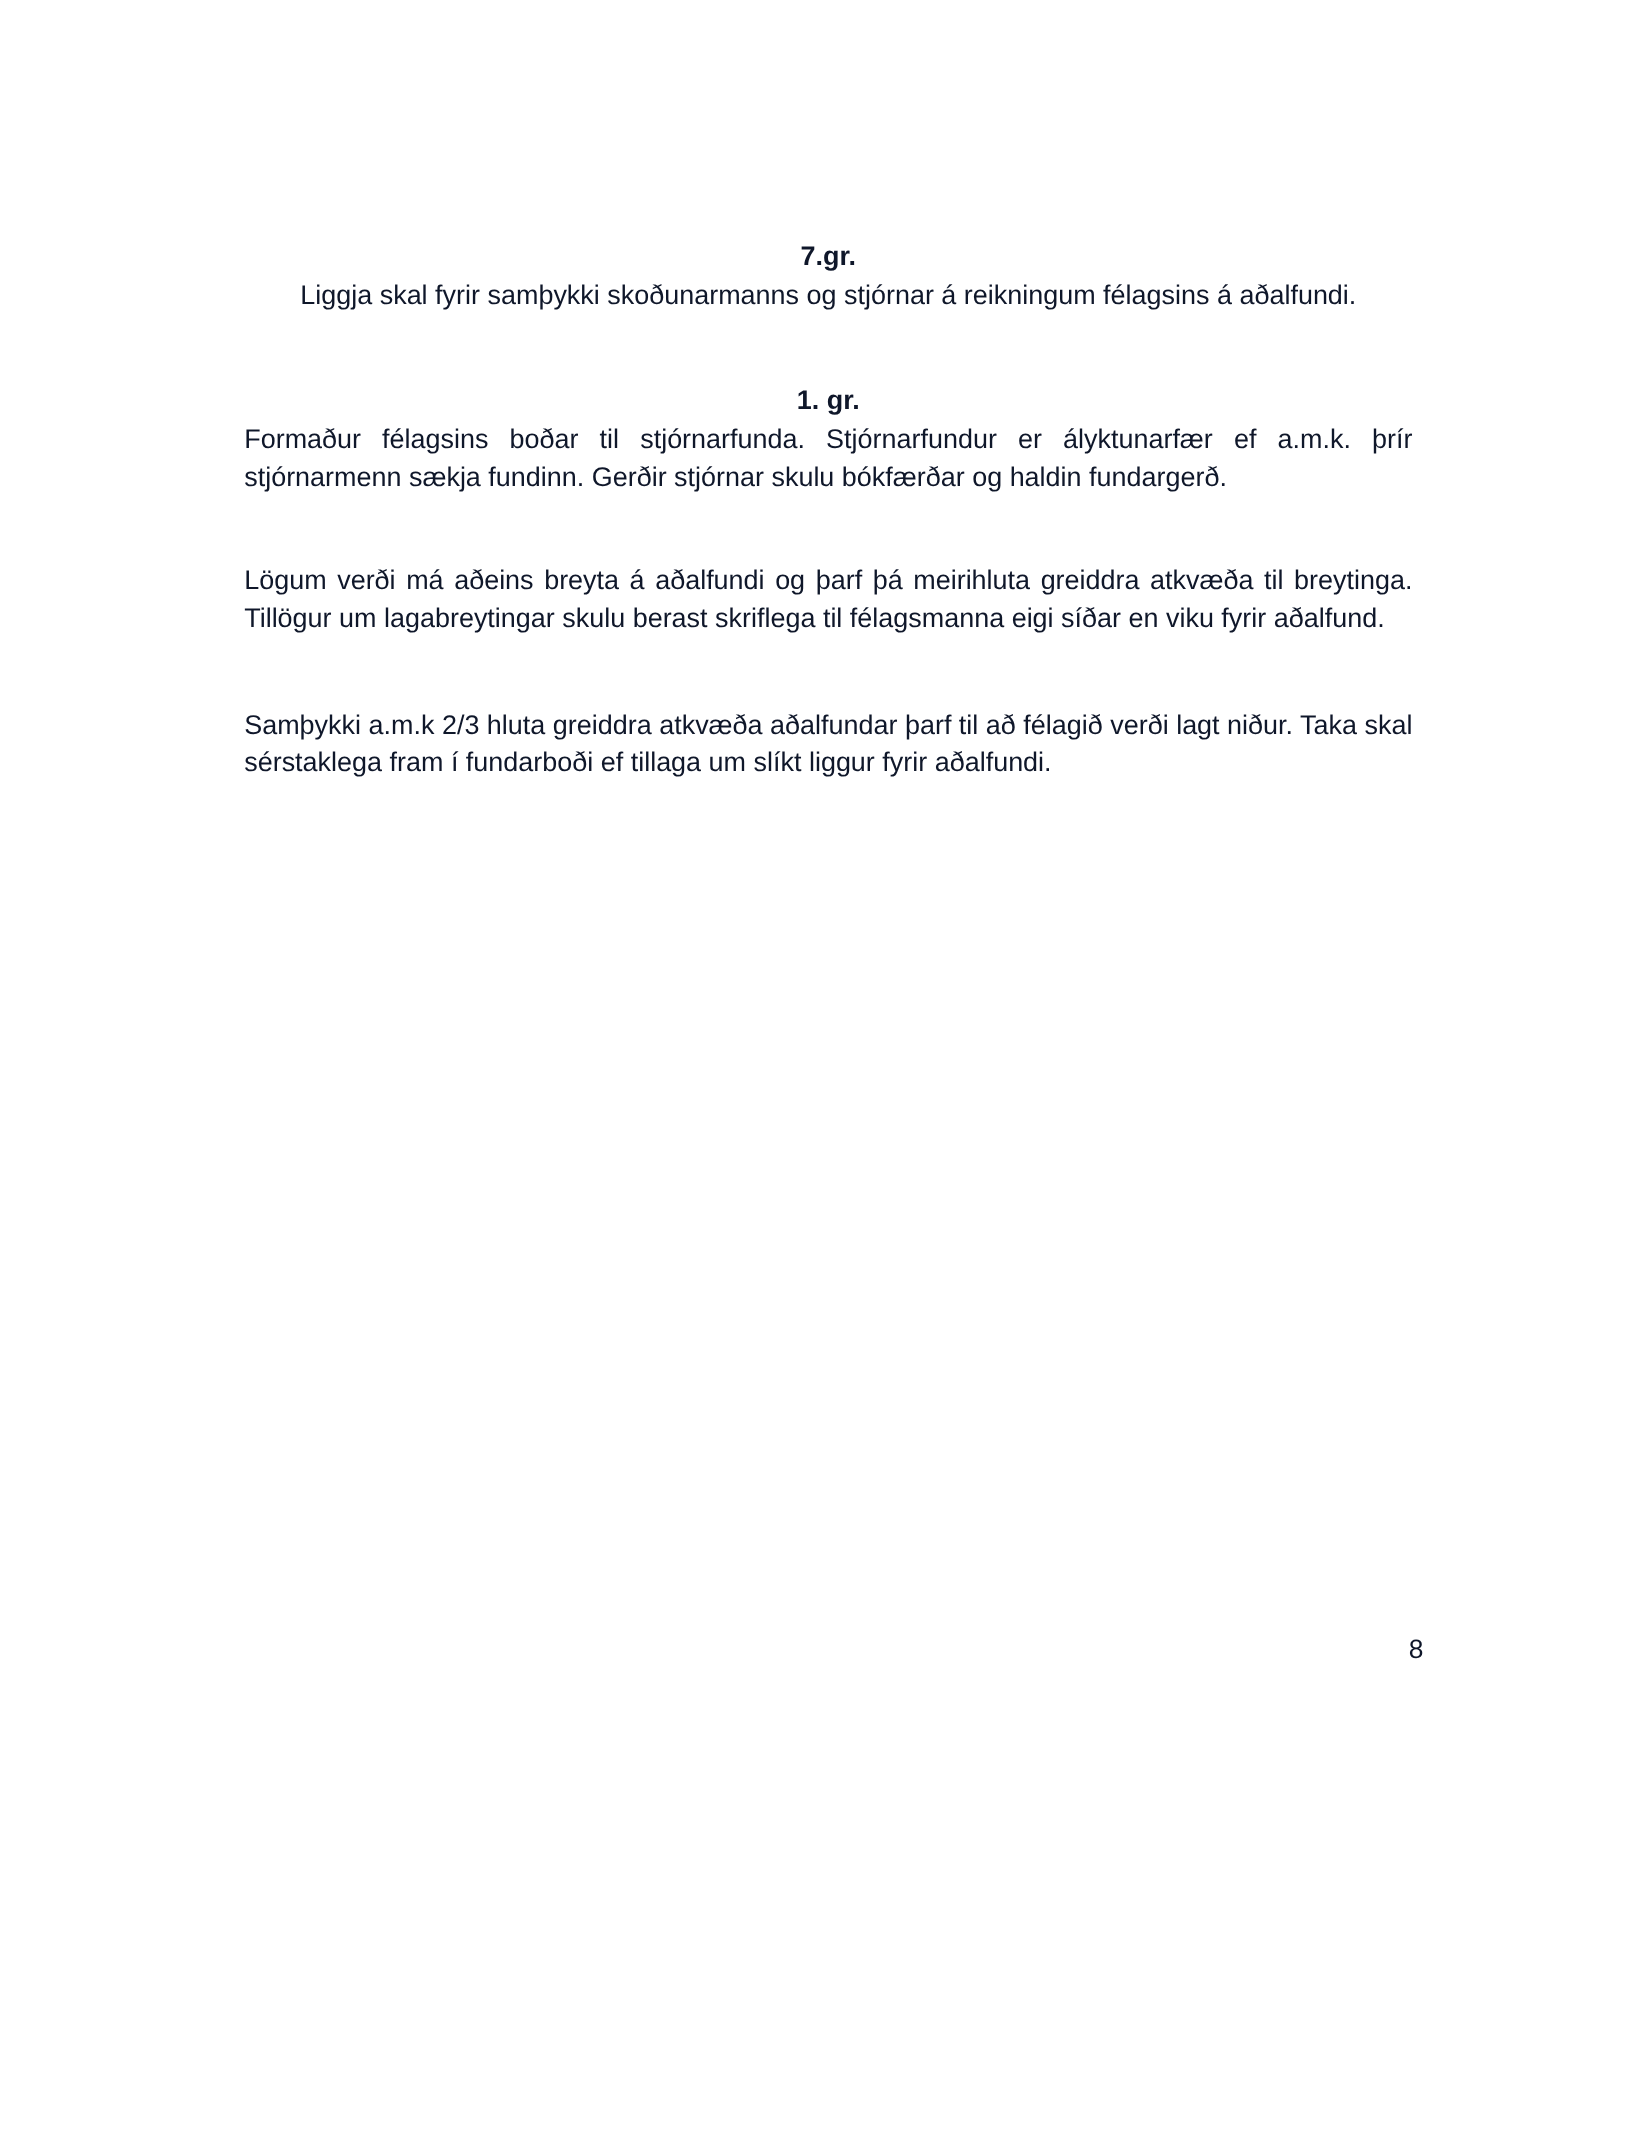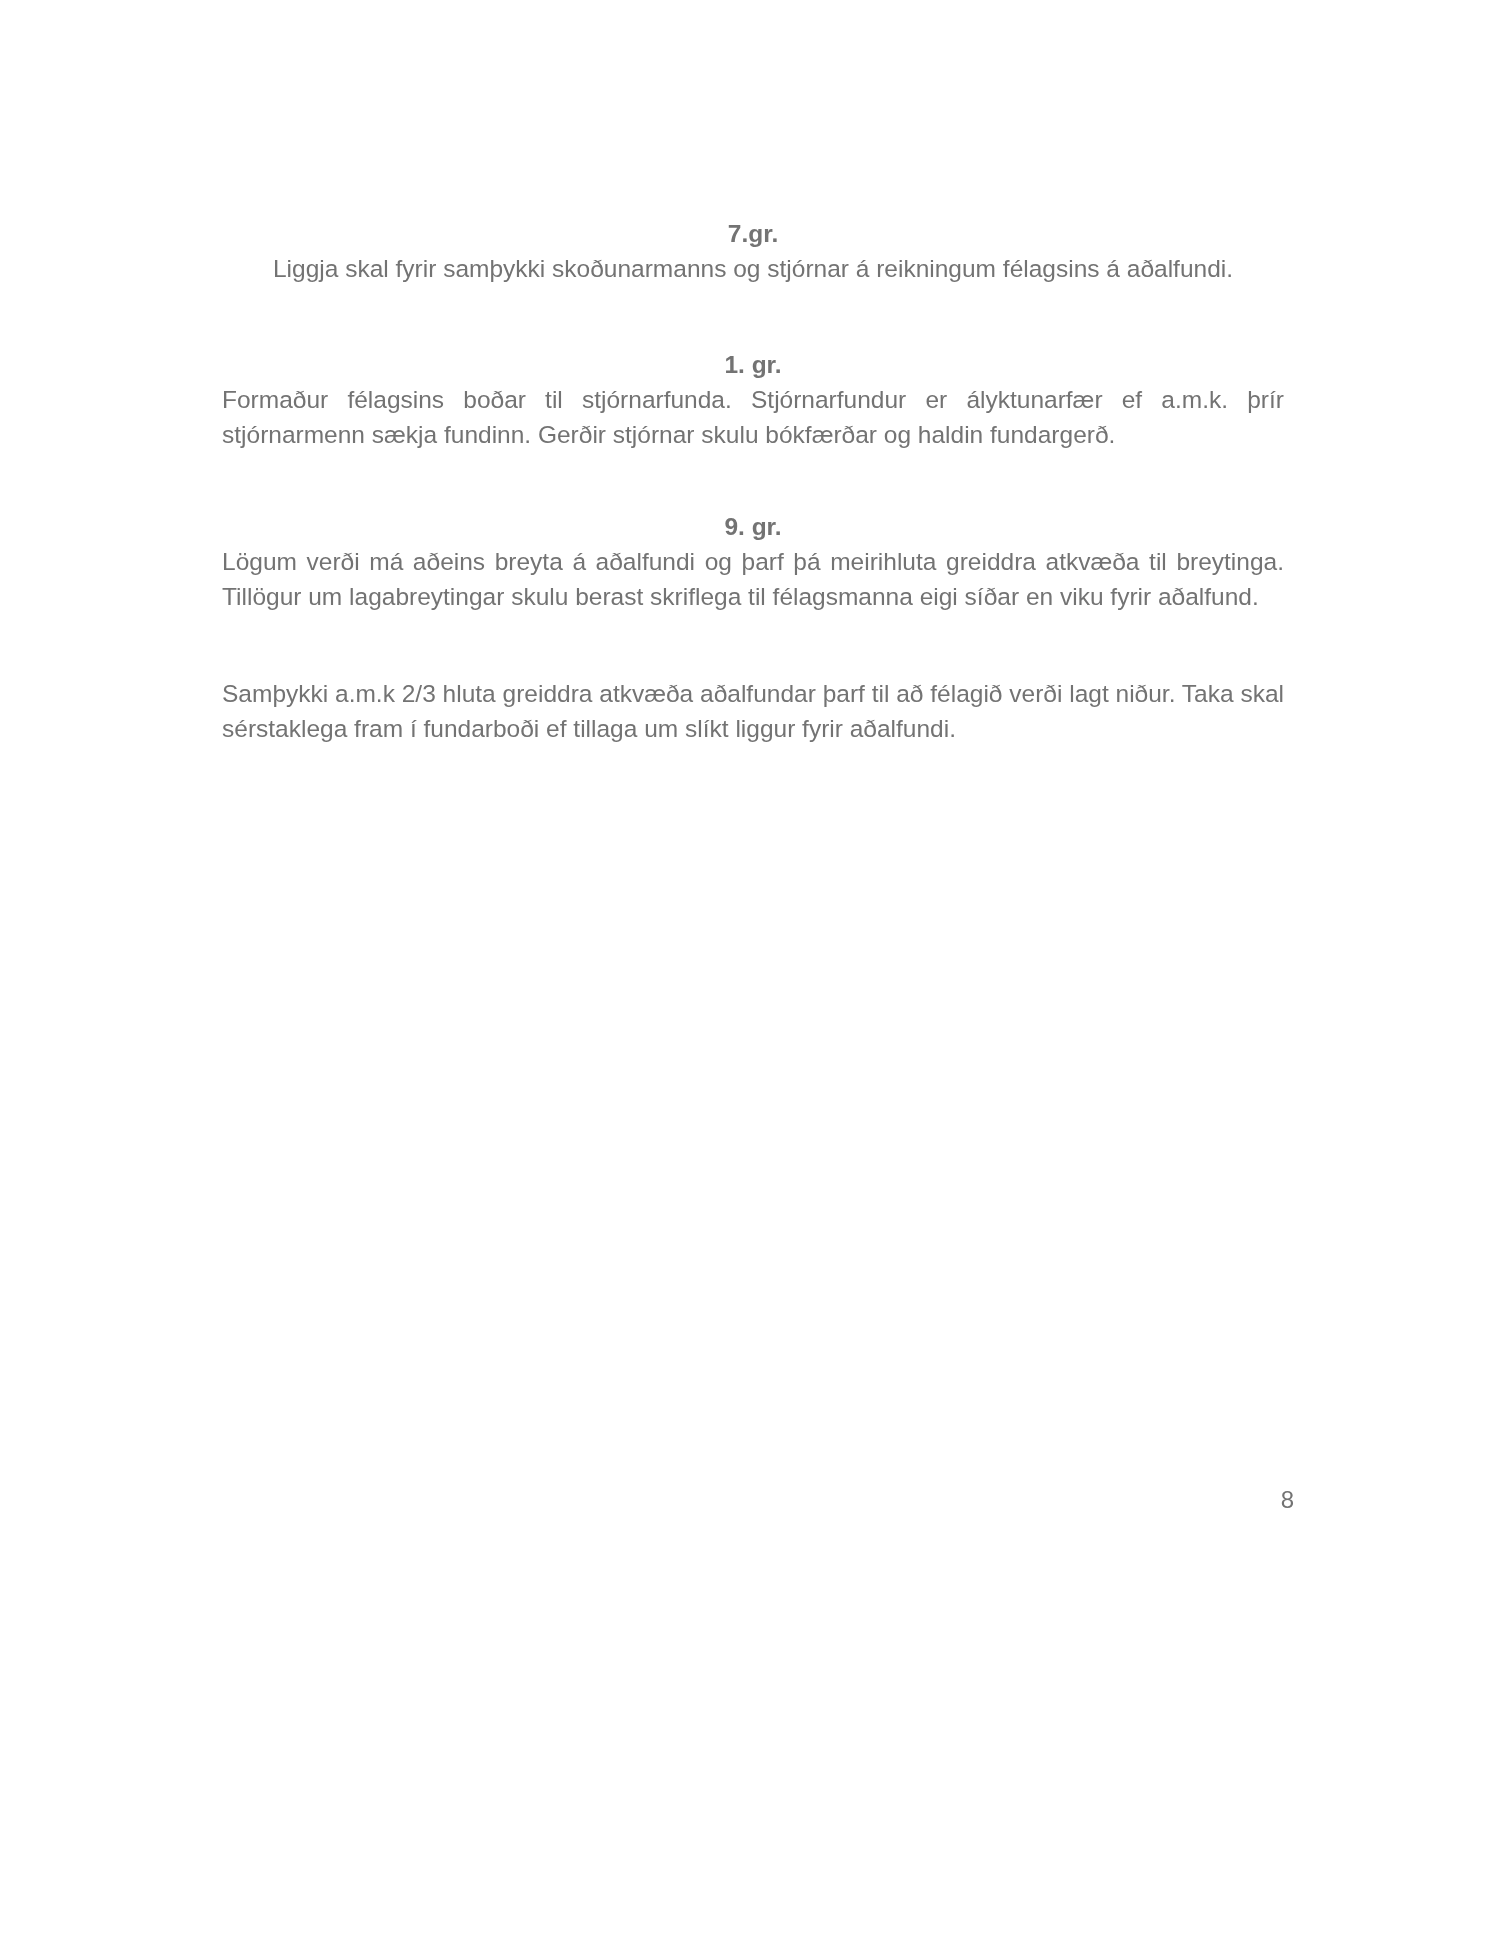--- a/index.html
+++ b/index.html
@@ -7,21 +7,21 @@
     padding: 0;
     background: #ffffff;
   }
   .page {
     position: relative;
     width: 1500px;
     height: 1570px;
     margin: 0 auto;
     background: #ffffff;
     font-family: "Liberation Sans", sans-serif;
-    color: #737373;
+    color: #0f172a;
     box-sizing: border-box;
   }
   .content {
     position: absolute;
     left: 222px;
     top: 218px;
     width: 1062px;
   }
   .section {
     margin-bottom: 0;
@@ -72,21 +72,20 @@
     <div class="gap-lg"></div>
 
     <div class="section">
       <div class="section-heading">1. gr.</div>
       <p class="section-body">Formaður félagsins boðar til stjórnarfunda. Stjórnarfundur er ályktunarfær ef a.m.k. þrír stjórnarmenn sækja fundinn. Gerðir stjórnar skulu bókfærðar og haldin fundargerð.</p>
     </div>
 
     <div class="gap-md"></div>
 
     <div class="section">
-      <div class="section-heading">9. gr.</div>
       <p class="section-body">Lögum verði má aðeins breyta á aðalfundi og þarf þá meirihluta greiddra atkvæða til breytinga. Tillögur um lagabreytingar skulu berast skriflega til félagsmanna eigi síðar en viku fyrir aðalfund.</p>
     </div>
 
     <div class="gap-lg"></div>
 
     <div class="section">
       <p class="section-body">Samþykki a.m.k 2/3 hluta greiddra atkvæða aðalfundar þarf  til að félagið verði lagt niður. Taka skal sérstaklega fram í fundarboði ef tillaga um slíkt liggur fyrir aðalfundi.</p>
     </div>
 
   </div>

